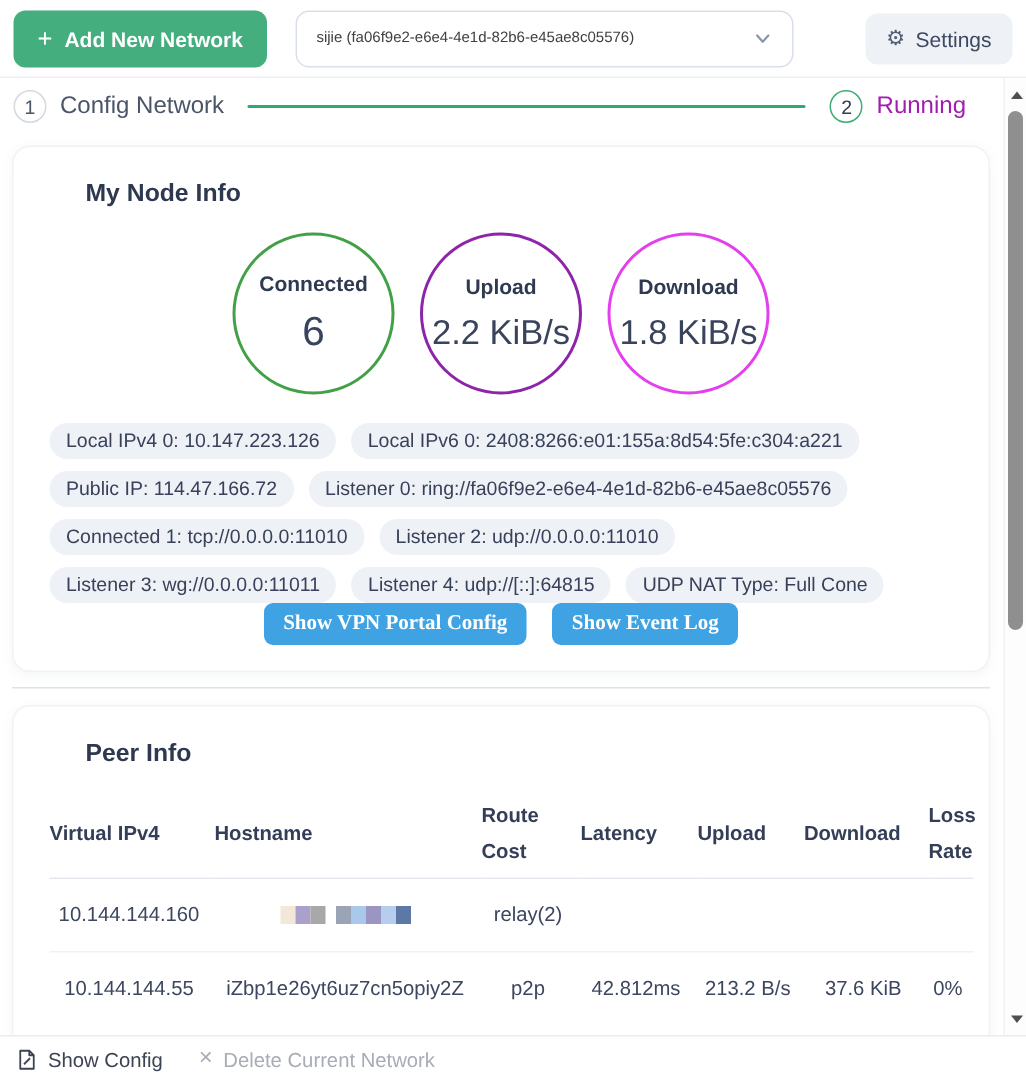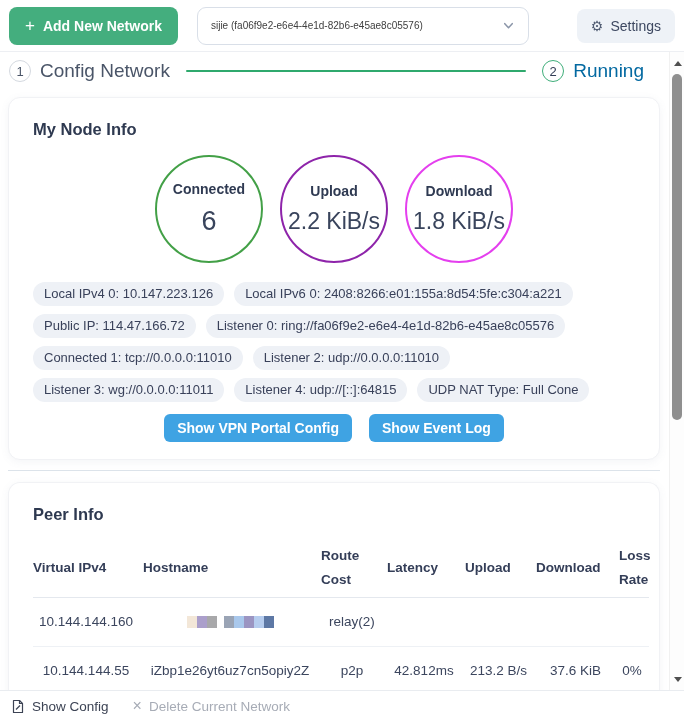--- a/index.html
+++ b/index.html
@@ -26,46 +26,46 @@
   .main { position:relative; height:638px; overflow:hidden; background:#fff; }
   .content { width:668px; }
 
   
   .steps { height:38px; display:flex; align-items:center; padding:0 24px 0 9px; }
   .step { display:flex; align-items:center; gap:9px; }
   .step-circle { width:22px; height:22px; border-radius:50%; border:1px solid #d4d9e0;
     display:flex; align-items:center; justify-content:center; font-size:13px;
     color:#4a5568; background:#fff; }
   .step.done .step-circle { border-color:#3fae7a; color:#323d55; }
-  .step-label { font-size:19px; color:#4a5568; }
-  .step.done .step-label { color:#0369a1; }
+  .step-label { font-size:16px; color:#4a5568; }
+  .step.done .step-label { color:#a21caf; }
   .step-line { flex:1; height:2px; background:#2fa96d; margin:0 16px; border-radius:1px; }
 
   
   .card { background:#fff; border:1px solid #f1f2f5; border-radius:12px;
     box-shadow:0 2px 8px rgba(100,110,140,0.07); margin:0 8px; }
-  .card-title { font-size:16.5px; font-weight:700; color:#2e3950; }
+  .card-title { font-size:16.5px; font-weight:700; color:#2e3950;margin-left:24px; }
   #node-card { margin-top:7px; padding:22px 24px 17px; }
 
   
   .gauges { margin-top:16px; display:flex; justify-content:center; gap:17px; }
   .gauge { width:108px; height:108px; border:2px solid #22c55e; border-radius:50%;
     display:flex; flex-direction:column; align-items:center; justify-content:center;
     gap:9px; background:#fff; }
   .gauge-label { font-size:14px; font-weight:700; color:#2f3a52; }
   .gauge-value { font-size:23px; color:#39445c; }
   .gauge-value.big { font-size:27px; }
 
   
   .chips { margin-top:19px; display:flex; flex-wrap:wrap; gap:8px 10px; width:602px; }
   .chip { height:24px; line-height:24px; padding:0 11px; background:#eef1f6;
     border-radius:14px; font-size:13px; color:#39415a; white-space:nowrap; }
 
   
-  .actions { margin-top:12px; display:flex; justify-content:center; gap:17px; }
+  .actions { margin-top:0; display:flex; justify-content:center; gap:17px;font-family:Liberation Serif, serif; }
   .btn-info { height:28px; padding:0 13px; background:#3fa3e3; color:#fff; border:none;
     border-radius:6px; font-size:14px; font-weight:700; cursor:pointer; font-family:inherit; }
 
   .divider { height:1px; background:#dce3ea; margin:10px 8px 11px; }
 
   
   #peer-card { padding:22px 12px 0 24px; border-bottom:none;
     border-bottom-left-radius:0; border-bottom-right-radius:0; min-height:230px; }
   table { border-collapse:collapse; table-layout:fixed; width:616px; margin-top:16px; }
   col.c1{width:110px} col.c2{width:178px} col.c3{width:66px} col.c4{width:78px}

